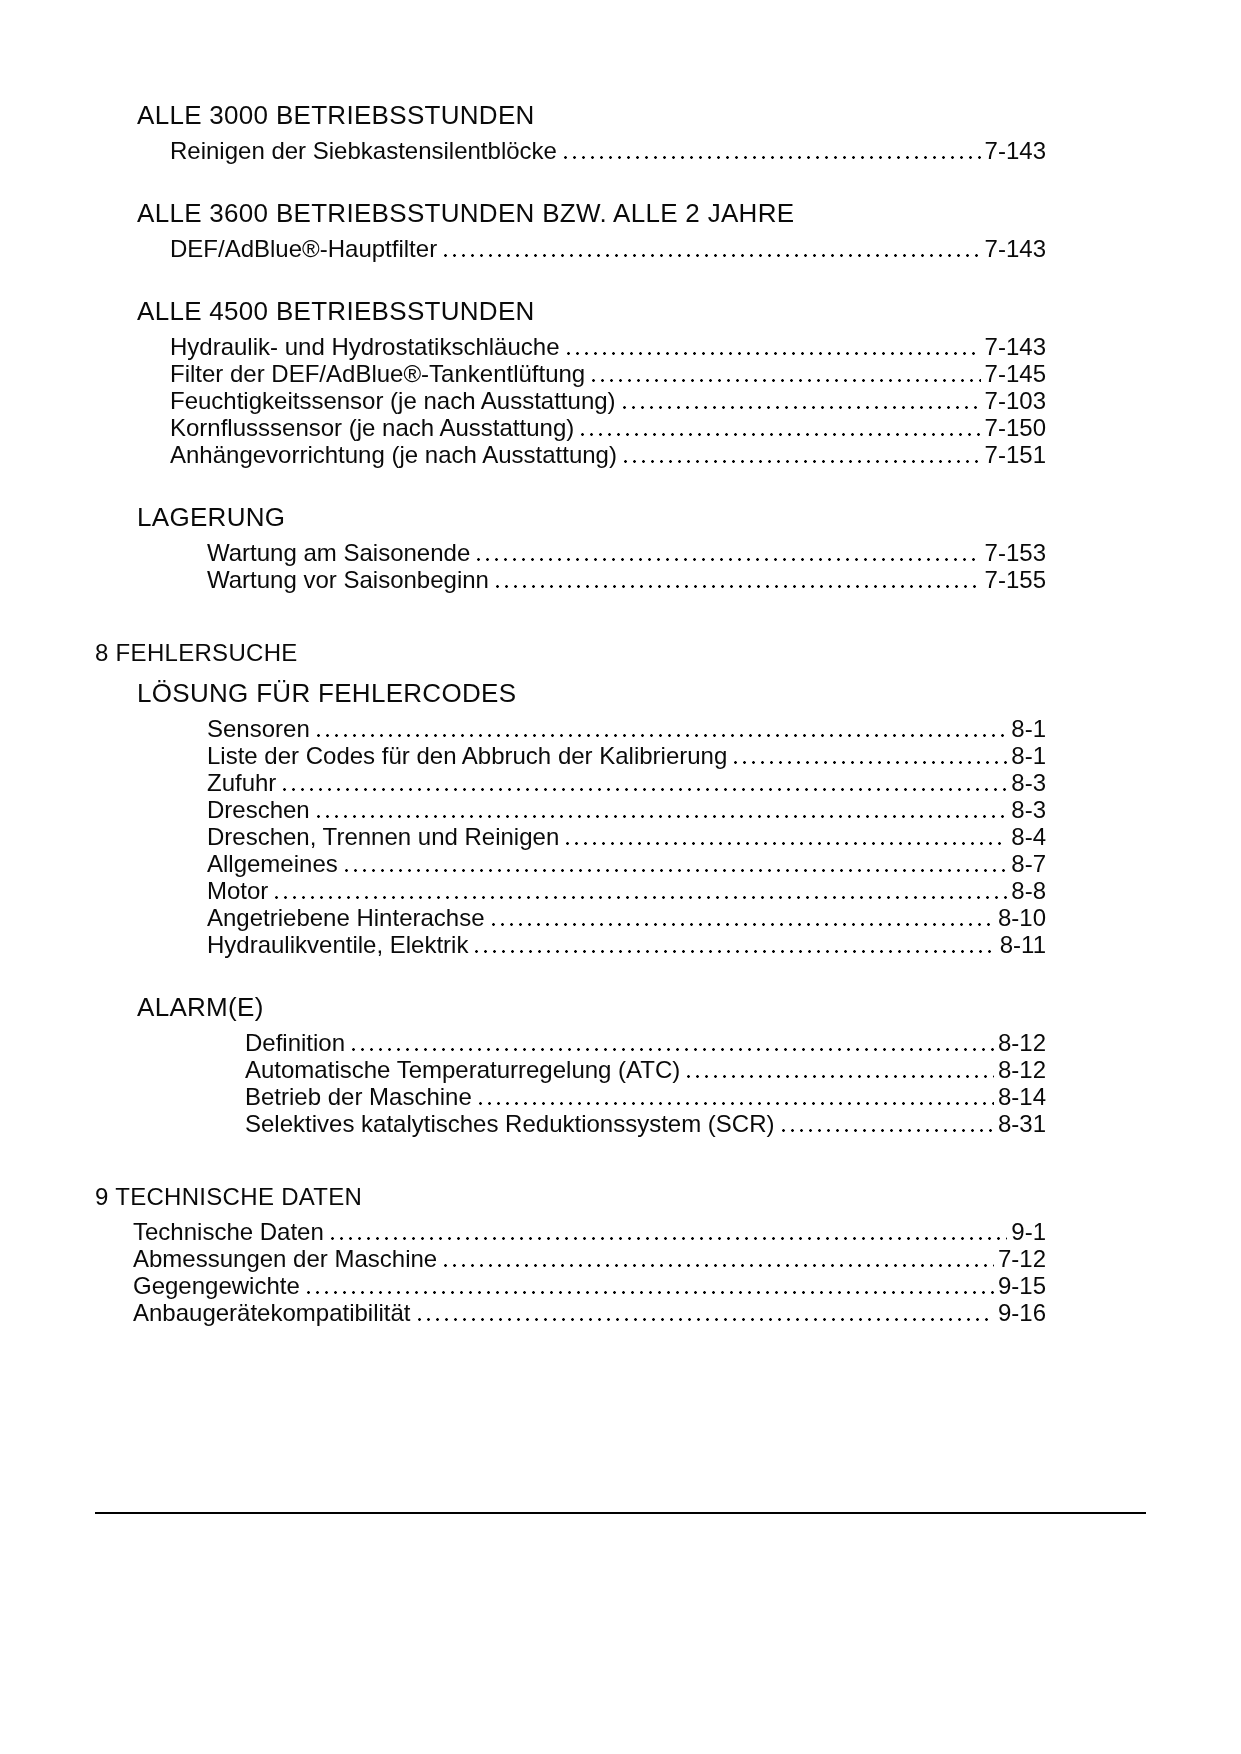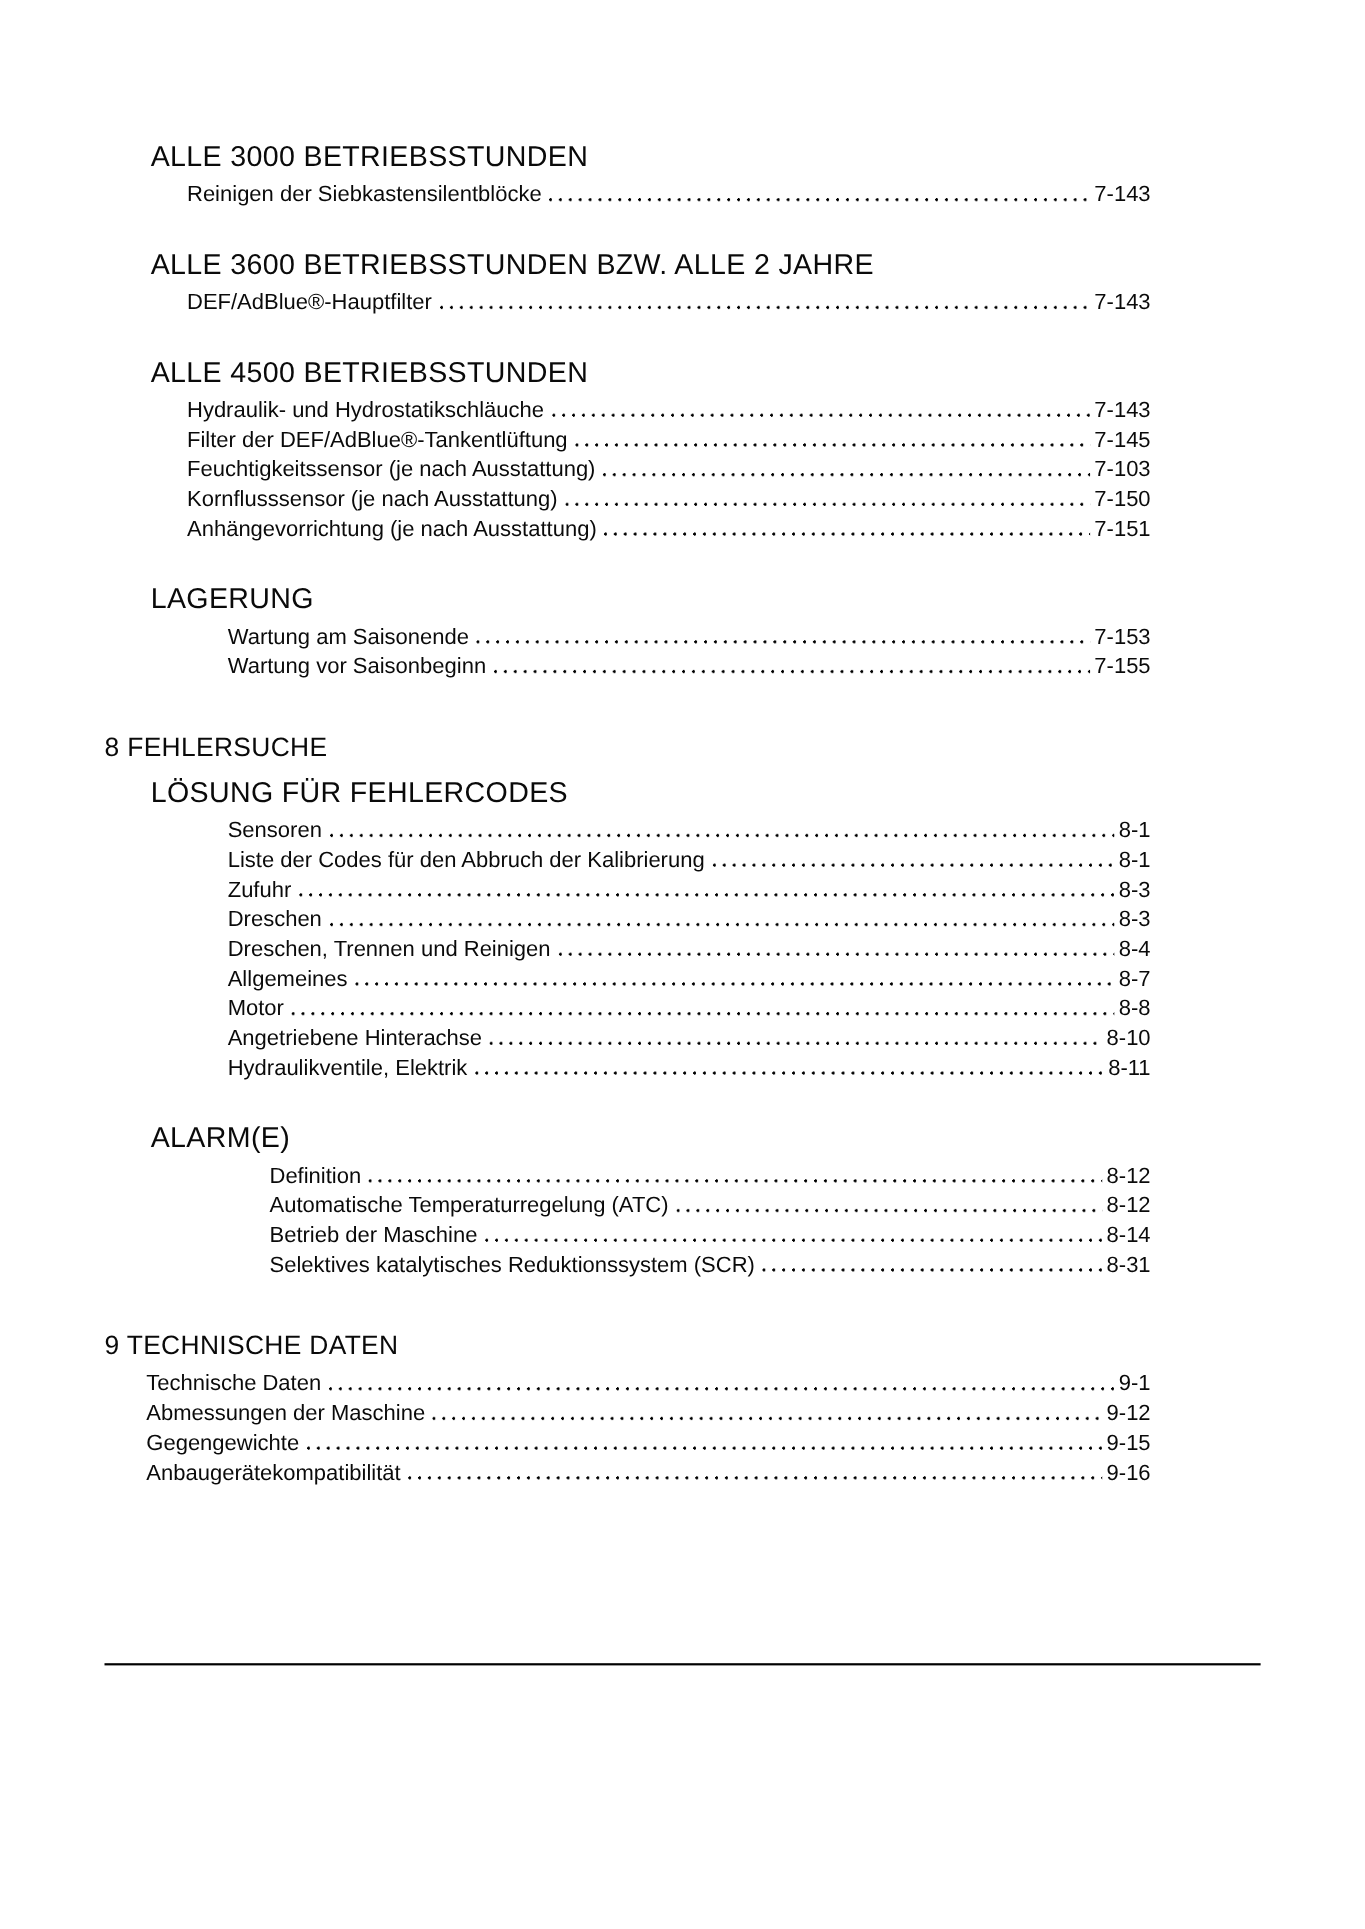--- a/index.html
+++ b/index.html
@@ -9,21 +9,21 @@
     height: 1754px;
     background: #ffffff;
     color: #0a0a0a;
     font-family: "Liberation Sans", "DejaVu Sans", sans-serif;
     position: relative;
     overflow: hidden;
   }
   .toc {
     position: absolute;
     left: 95px;
-    top: 126px;
+    top: 99px;
     width: 951px;
   }
   .chapter-heading {
     font-size: 24px;
     line-height: 32px;
     font-weight: 400;
     letter-spacing: 0.3px;
     margin: 44px 0 5px 0;
     white-space: nowrap;
   }
@@ -33,21 +33,21 @@
     font-weight: 400;
     letter-spacing: 0.3px;
     margin: 33px 0 6px 42px;
     white-space: nowrap;
   }
   .chapter-heading + .section-heading { margin-top: 8px; }
   .toc > :first-child { margin-top: 0; }
   .entry {
     display: flex;
     align-items: baseline;
-    font-size: 20px;
+    font-size: 24px;
     line-height: 27px;
     width: 100%;
   }
   .indent-0 { padding-left: 38px; }
   .indent-1 { padding-left: 75px; }
   .indent-2 { padding-left: 112px; }
   .indent-3 { padding-left: 150px; }
   .entry-label { white-space: nowrap; }
   .leader {
     flex: 1 1 auto;
@@ -193,21 +193,21 @@
       </div>
       <div class="chapter-heading">9 TECHNISCHE DATEN</div>
       <div class="entry indent-0">
         <span class="entry-label">Technische Daten</span>
         <span class="leader"></span>
         <span class="entry-page">9-1</span>
       </div>
       <div class="entry indent-0">
         <span class="entry-label">Abmessungen der Maschine</span>
         <span class="leader"></span>
-        <span class="entry-page">9-12</span>
+        <span class="entry-page">7-12</span>
       </div>
       <div class="entry indent-0">
         <span class="entry-label">Gegengewichte</span>
         <span class="leader"></span>
         <span class="entry-page">9-15</span>
       </div>
       <div class="entry indent-0">
         <span class="entry-label">Anbaugerätekompatibilität</span>
         <span class="leader"></span>
         <span class="entry-page">9-16</span>

